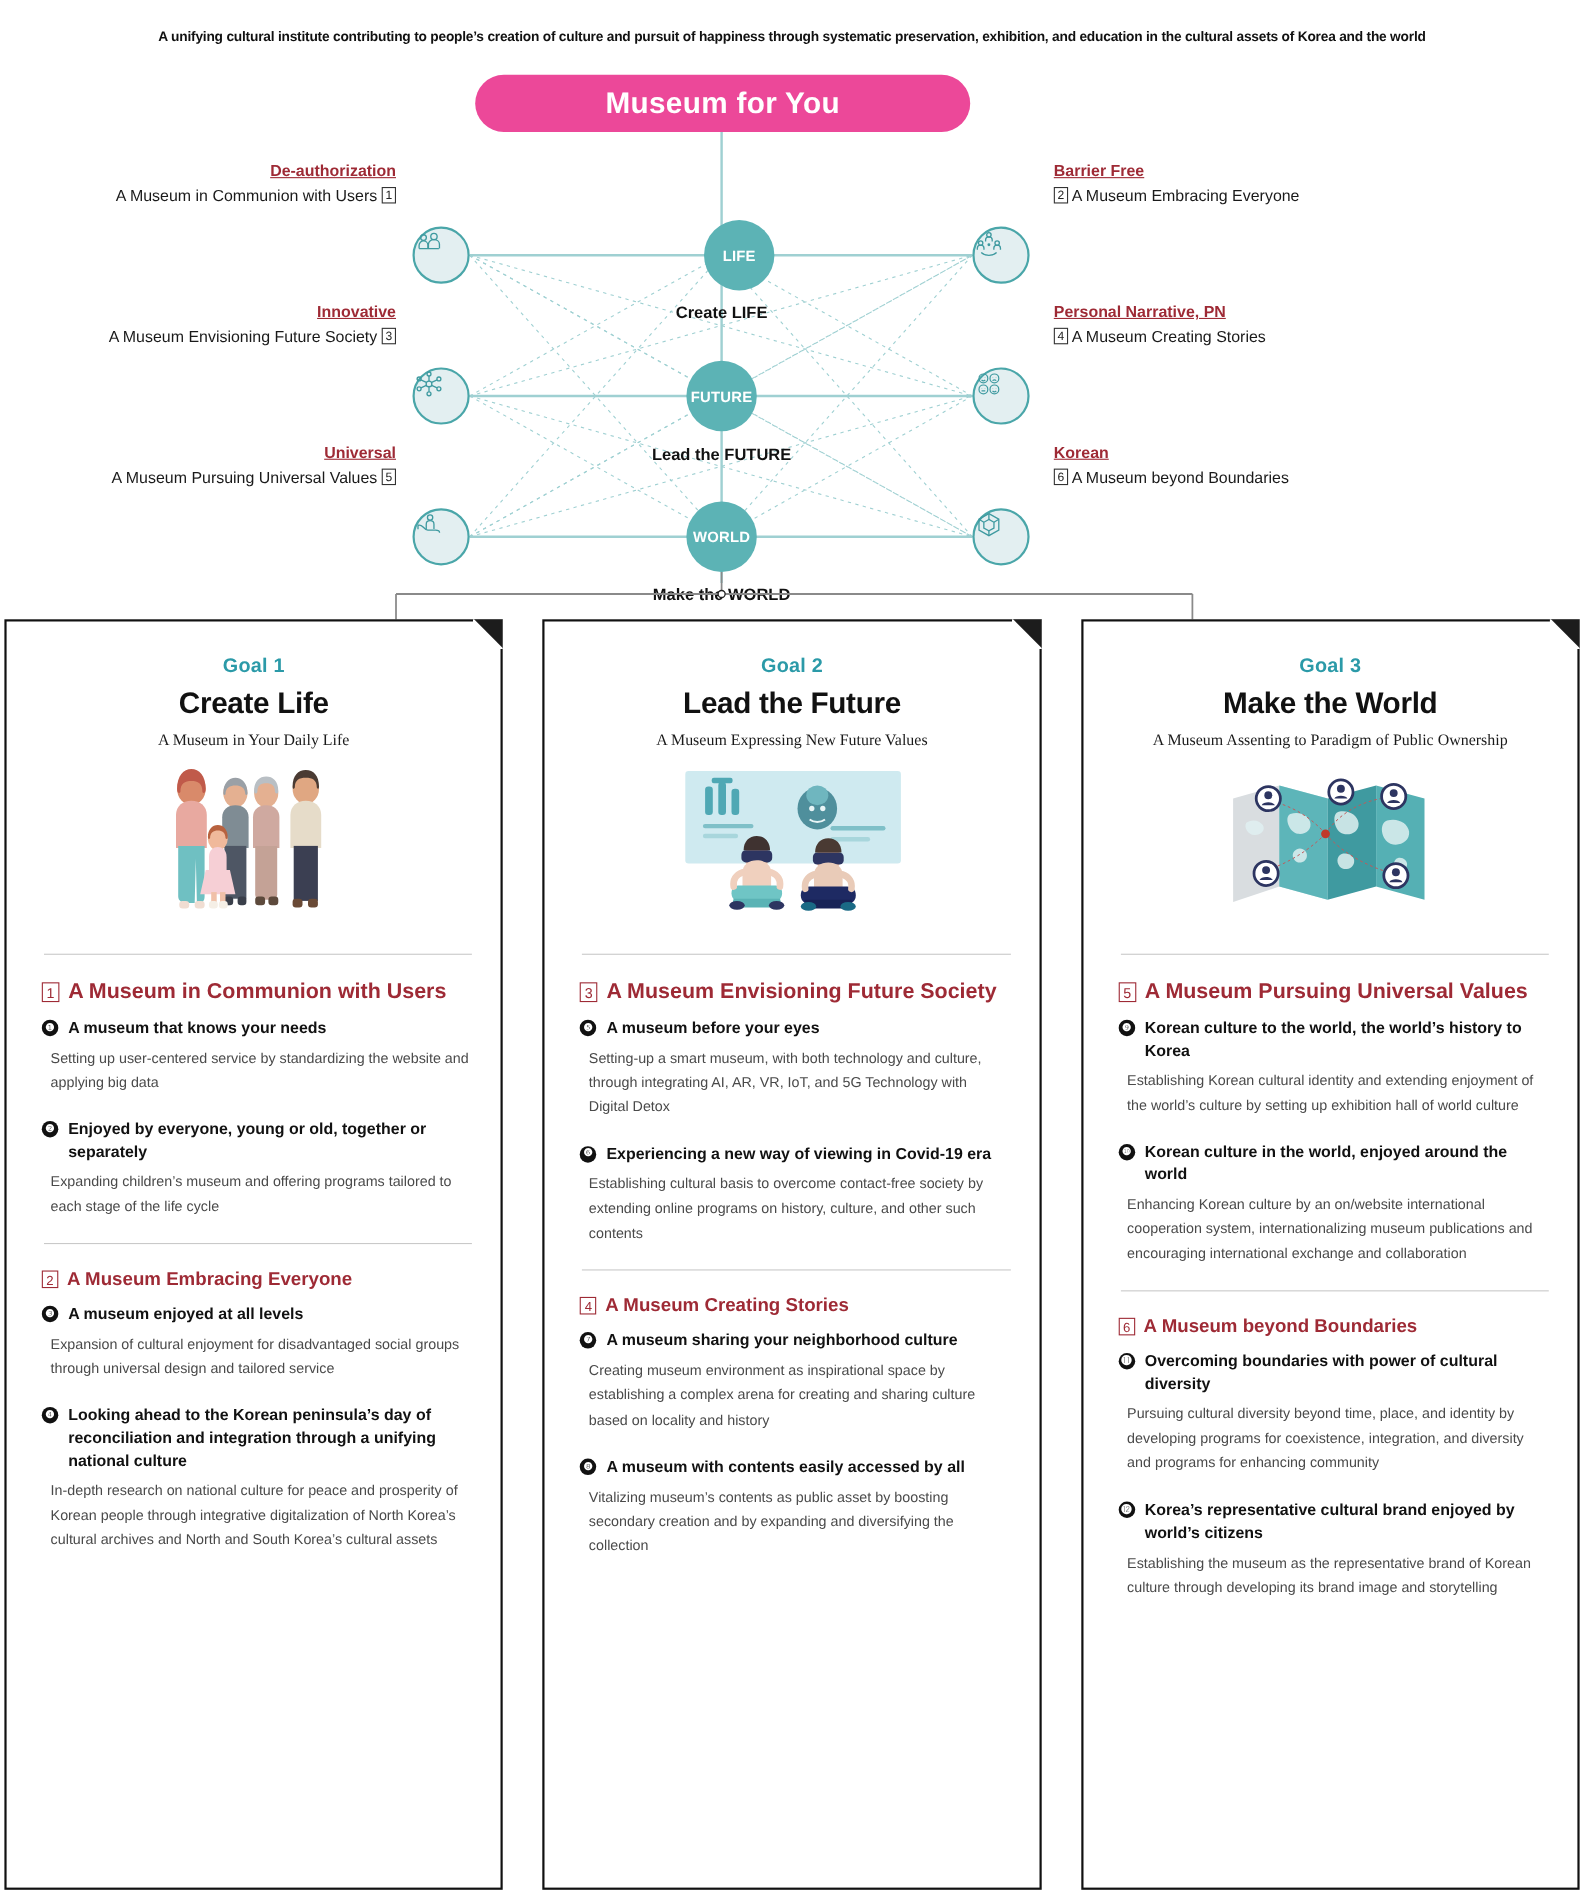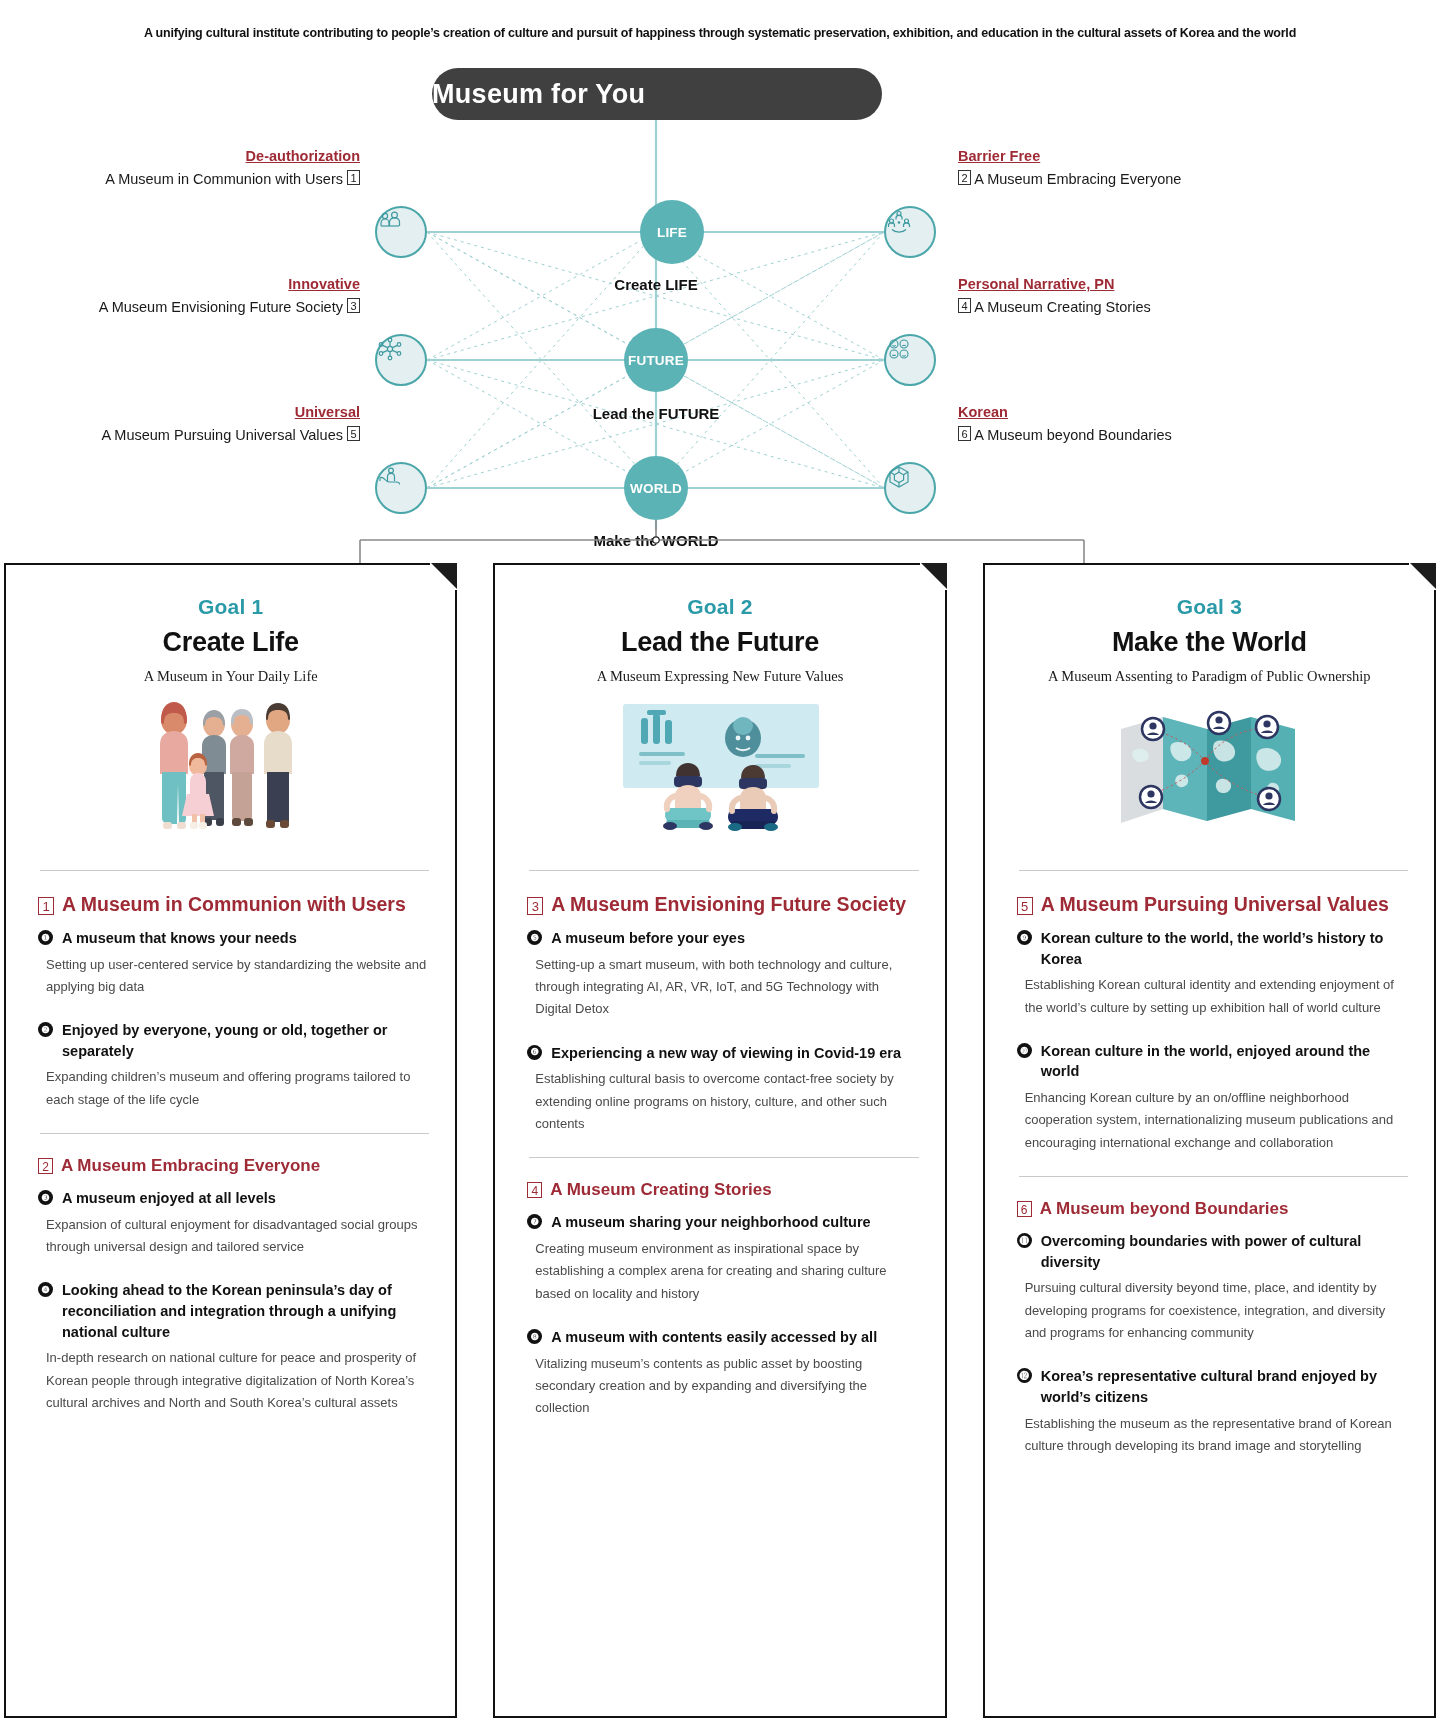--- a/index.html
+++ b/index.html
@@ -18,22 +18,22 @@
     letter-spacing: -0.2px;
   }
 
   
   .diagram { position: absolute; top: 60px; left: 0; width: 1440px; height: 500px; }
   .diagram svg { position: absolute; top: 0; left: 0; }
 
   .title-pill {
     position: absolute; left: 432px; top: 8px;
     width: 450px; height: 52px;
-    background: #404040; border-radius: 26px;
-    display: flex; align-items: center; 
+    background: #ec4899; border-radius: 26px;
+    display: flex; align-items: center; justify-content: center;
   }
   .title-pill span {
     color: #fff; font-size: 27px; font-weight: bold; letter-spacing: .3px;
   }
 
   .hub {
     position: absolute; width: 64px; height: 64px; border-radius: 50%;
     background: #5cb3b5; display: flex; align-items: center; justify-content: center;
     color: #fff; font-size: 13.5px; font-weight: bold; letter-spacing: .2px;
   }
@@ -99,21 +99,21 @@
     width: 0; height: 0;
     border-left: 26px solid transparent;
     border-top: 26px solid #1c1c1c;
   }
   .fold-under {
     position: absolute; top: -2px; right: -2px; width: 27px; height: 27px;
     background: #fff;
   }
 
   .goal-num {
-    text-align: center; color: #2b9aa8; font-size: 21px; font-weight: bold;
+    text-align: center; color: #2b9aa8; font-size: 18px; font-weight: bold;
     letter-spacing: .2px;
   }
   .goal-title {
     text-align: center; font-size: 27px; font-weight: bold; color: #111;
     margin-top: 8px; letter-spacing: -.3px;
   }
   .goal-sub {
     text-align: center; font-size: 14.5px; color: #1a1a1a; margin-top: 10px;
     font-family: "Liberation Serif", serif;
   }
@@ -562,21 +562,21 @@
             <span class="bullet">❾</span>
             <span>Korean culture to the world, the world’s history to Korea</span>
           </div>
           <div class="item-desc">Establishing Korean cultural identity and extending enjoyment of the world’s culture by setting up exhibition hall of world culture</div>
         </div>
       <div class="item">
           <div class="item-title">
             <span class="bullet">❿</span>
             <span>Korean culture in the world, enjoyed around the world</span>
           </div>
-          <div class="item-desc">Enhancing Korean culture by an on/offline neighborhood cooperation system, internationalizing museum publications and encouraging international exchange and collaboration</div>
+          <div class="item-desc">Enhancing Korean culture by an on/website international cooperation system, internationalizing museum publications and encouraging international exchange and collaboration</div>
         </div>
       <div class="rule"></div>
       <div class="sec-head small">
         <span class="boxnum">6</span>
         <span>A Museum beyond Boundaries</span>
       </div>
       <div class="item">
           <div class="item-title">
             <span class="bullet">⓫</span>
             <span>Overcoming boundaries with power of cultural diversity</span>

